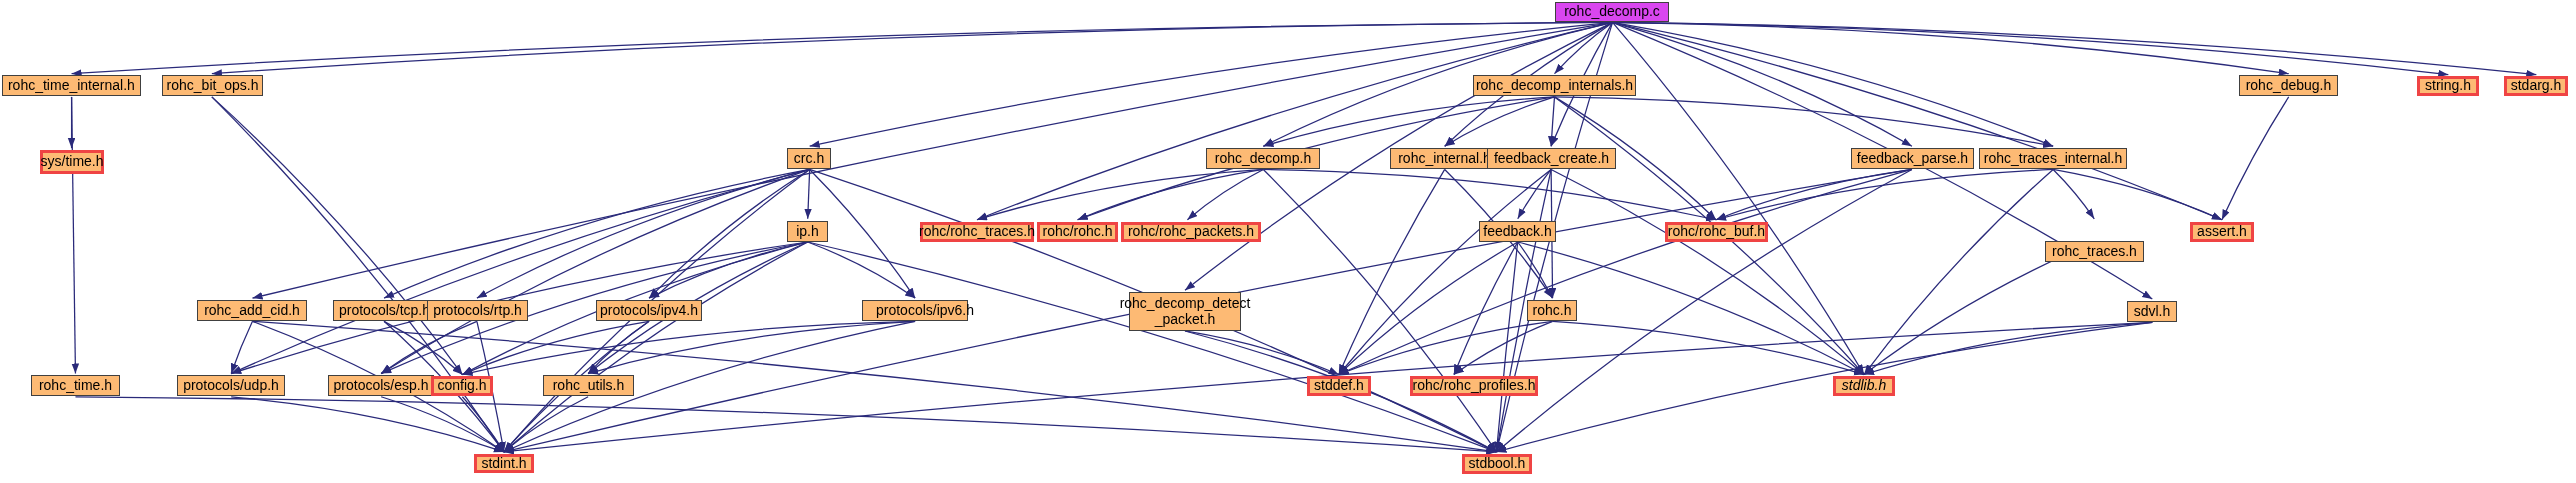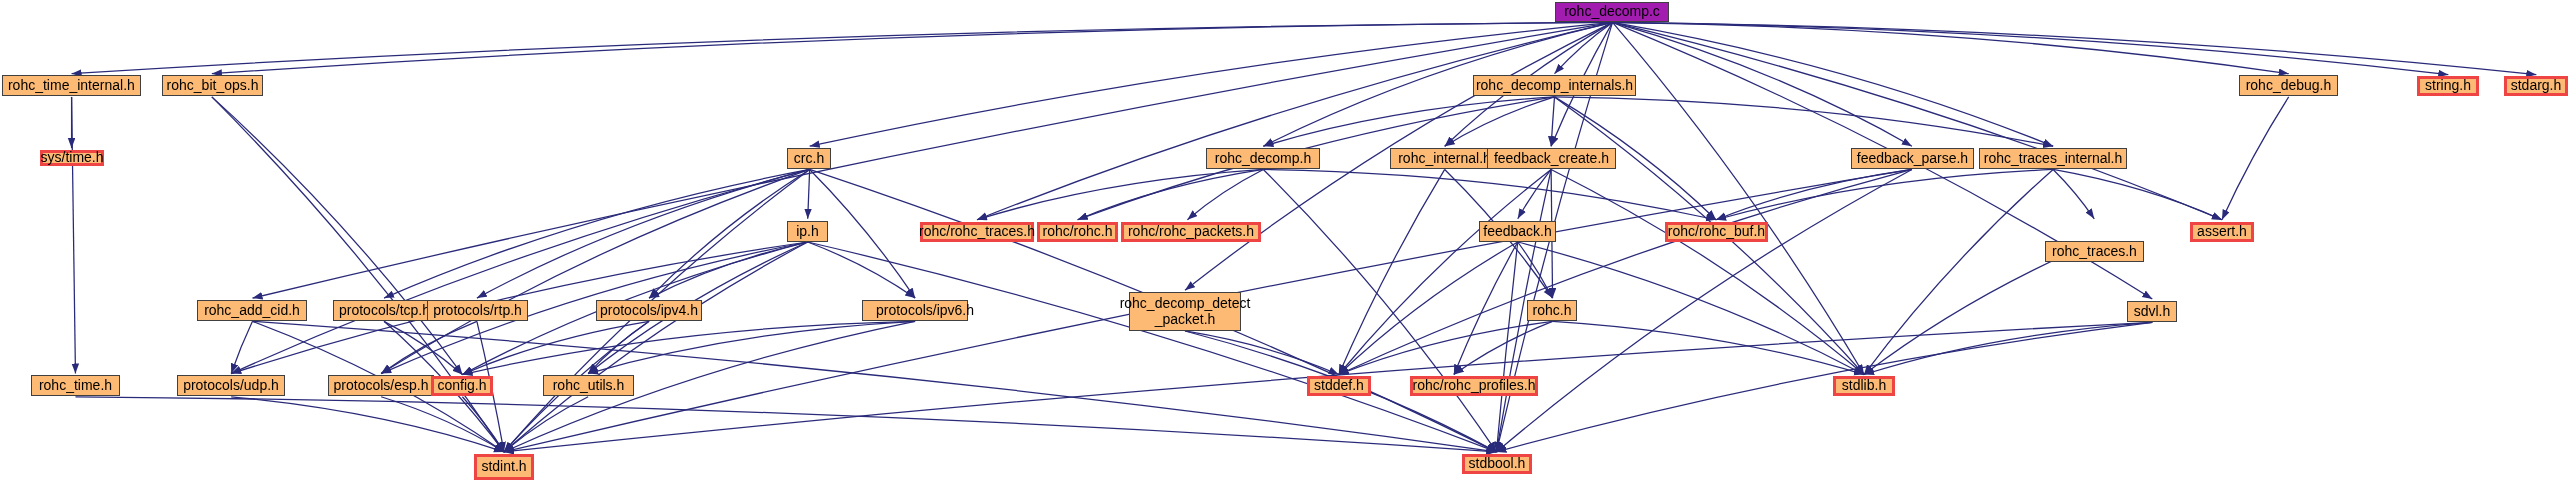--- a/index.html
+++ b/index.html
@@ -33,21 +33,21 @@
     text-align: center;
     background: #fdba74;
     color: #000000;
     font-size: 14px;
     line-height: 1.12;
     white-space: pre;
     letter-spacing: 0px;
     z-index: 5;
   }
   .node.root {
-    background: #a21caf;
+    background: #d946ef;
     border: 1px solid #404040;
     box-shadow: 0 0 0 0px #404040;
   }
   .node.bold {
     border: 1px solid #404040;
   }
   .node.thin {
     border: 3px solid #ef4444;
   }
   .node .lbl {
@@ -169,21 +169,21 @@
       </g>
   </svg>
   <div id="nodes">
       <div class="node root" style="left: 1555px; top: 1.9px; width: 114px; height: 20.3px;"><span class="lbl">rohc_decomp.c</span></div>
       <div class="node bold" style="left: 1.9px; top: 75px; width: 139px; height: 21px;"><span class="lbl">rohc_time_internal.h</span></div>
       <div class="node bold" style="left: 162px; top: 75px; width: 101px; height: 21px;"><span class="lbl">rohc_bit_ops.h</span></div>
       <div class="node bold" style="left: 1473px; top: 75px; width: 163px; height: 21px;"><span class="lbl">rohc_decomp_internals.h</span></div>
       <div class="node bold" style="left: 2239px; top: 75px; width: 99px; height: 21px;"><span class="lbl">rohc_debug.h</span></div>
       <div class="node thin" style="left: 2417px; top: 76px; width: 62px; height: 20.3px;"><span class="lbl">string.h</span></div>
       <div class="node thin" style="left: 2504px; top: 76px; width: 64px; height: 20.3px;"><span class="lbl">stdarg.h</span></div>
-      <div class="node thin" style="left: 40px; top: 150px; width: 64px; height: 16px;"><span class="lbl">sys/time.h</span></div>
+      <div class="node thin" style="left: 40px; top: 150px; width: 64px; height: 24px;"><span class="lbl">sys/time.h</span></div>
       <div class="node bold" style="left: 787px; top: 148px; width: 44px; height: 21px;"><span class="lbl">crc.h</span></div>
       <div class="node bold" style="left: 1206px; top: 148px; width: 114px; height: 21px;"><span class="lbl">rohc_decomp.h</span></div>
       <div class="node bold" style="left: 1390px; top: 148px; width: 109px; height: 21px;"><span class="lbl">rohc_internal.h</span></div>
       <div class="node bold" style="left: 1487px; top: 148px; width: 129px; height: 21px;"><span class="lbl">feedback_create.h</span></div>
       <div class="node bold" style="left: 1851px; top: 148px; width: 123px; height: 21px;"><span class="lbl">feedback_parse.h</span></div>
       <div class="node bold" style="left: 1979px; top: 148px; width: 148px; height: 21px;"><span class="lbl">rohc_traces_internal.h</span></div>
       <div class="node bold" style="left: 787px; top: 221px; width: 41px; height: 21px;"><span class="lbl">ip.h</span></div>
       <div class="node thin" style="left: 920px; top: 222px; width: 114px; height: 20.3px;"><span class="lbl">rohc/rohc_traces.h</span></div>
       <div class="node thin" style="left: 1037px; top: 222px; width: 81px; height: 20.3px;"><span class="lbl">rohc/rohc.h</span></div>
       <div class="node thin" style="left: 1121px; top: 222px; width: 140px; height: 20.3px;"><span class="lbl">rohc/rohc_packets.h</span></div>
@@ -200,18 +200,18 @@
 _packet.h</span></div>
       <div class="node bold" style="left: 1527px; top: 300px; width: 50px; height: 21px;"><span class="lbl">rohc.h</span></div>
       <div class="node bold" style="left: 2127px; top: 301px; width: 50px; height: 21px;"><span class="lbl">sdvl.h</span></div>
       <div class="node bold" style="left: 31px; top: 375px; width: 89px; height: 21px;"><span class="lbl">rohc_time.h</span></div>
       <div class="node bold" style="left: 177px; top: 375px; width: 108px; height: 21px;"><span class="lbl">protocols/udp.h</span></div>
       <div class="node bold" style="left: 328px; top: 375px; width: 106px; height: 21px;"><span class="lbl">protocols/esp.h</span></div>
       <div class="node thin" style="left: 431px; top: 376px; width: 62px; height: 20.3px;"><span class="lbl">config.h</span></div>
       <div class="node bold" style="left: 543px; top: 375px; width: 91px; height: 21px;"><span class="lbl">rohc_utils.h</span></div>
       <div class="node thin" style="left: 1307px; top: 376px; width: 64px; height: 20.3px;"><span class="lbl">stddef.h</span></div>
       <div class="node thin" style="left: 1390px; top: 376px; width: 128px; height: 20.3px; margin-left: 20px;"><span class="lbl">rohc/rohc_profiles.h</span></div>
-      <div class="node thin" style="left: 1833px; top: 376px; width: 62px; height: 20.3px;"><span class="lbl">stdlib.h</span></div>
-      <div class="node thin" style="left: 474px; top: 454px; width: 60px; height: 26px;"><span class="lbl">stdint.h</span></div>
+      <div class="node thin" style="left: 1833px; top: 376px; width: 62px; height: 20.3px; font-style: italic;"><span class="lbl">stdlib.h</span></div>
+      <div class="node thin" style="left: 474px; top: 454px; width: 60px; height: 19px;"><span class="lbl">stdint.h</span></div>
       <div class="node thin" style="left: 1462px; top: 454px; width: 70px; height: 20.3px;"><span class="lbl">stdbool.h</span></div>
     </div>
 </div>
 
 
 </body></html>

